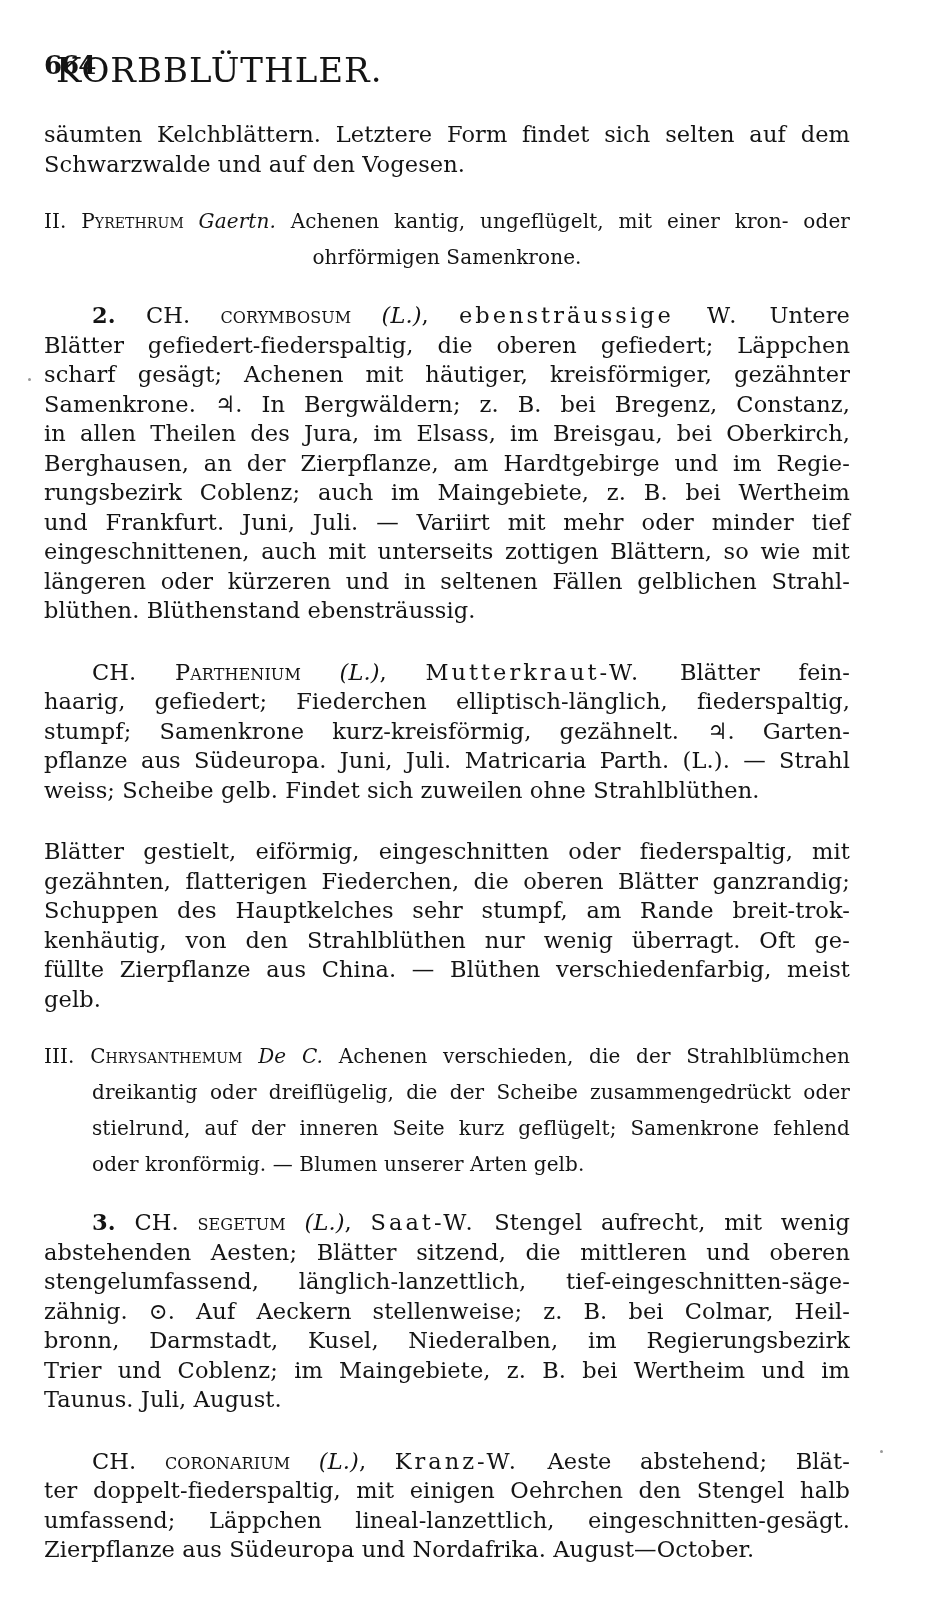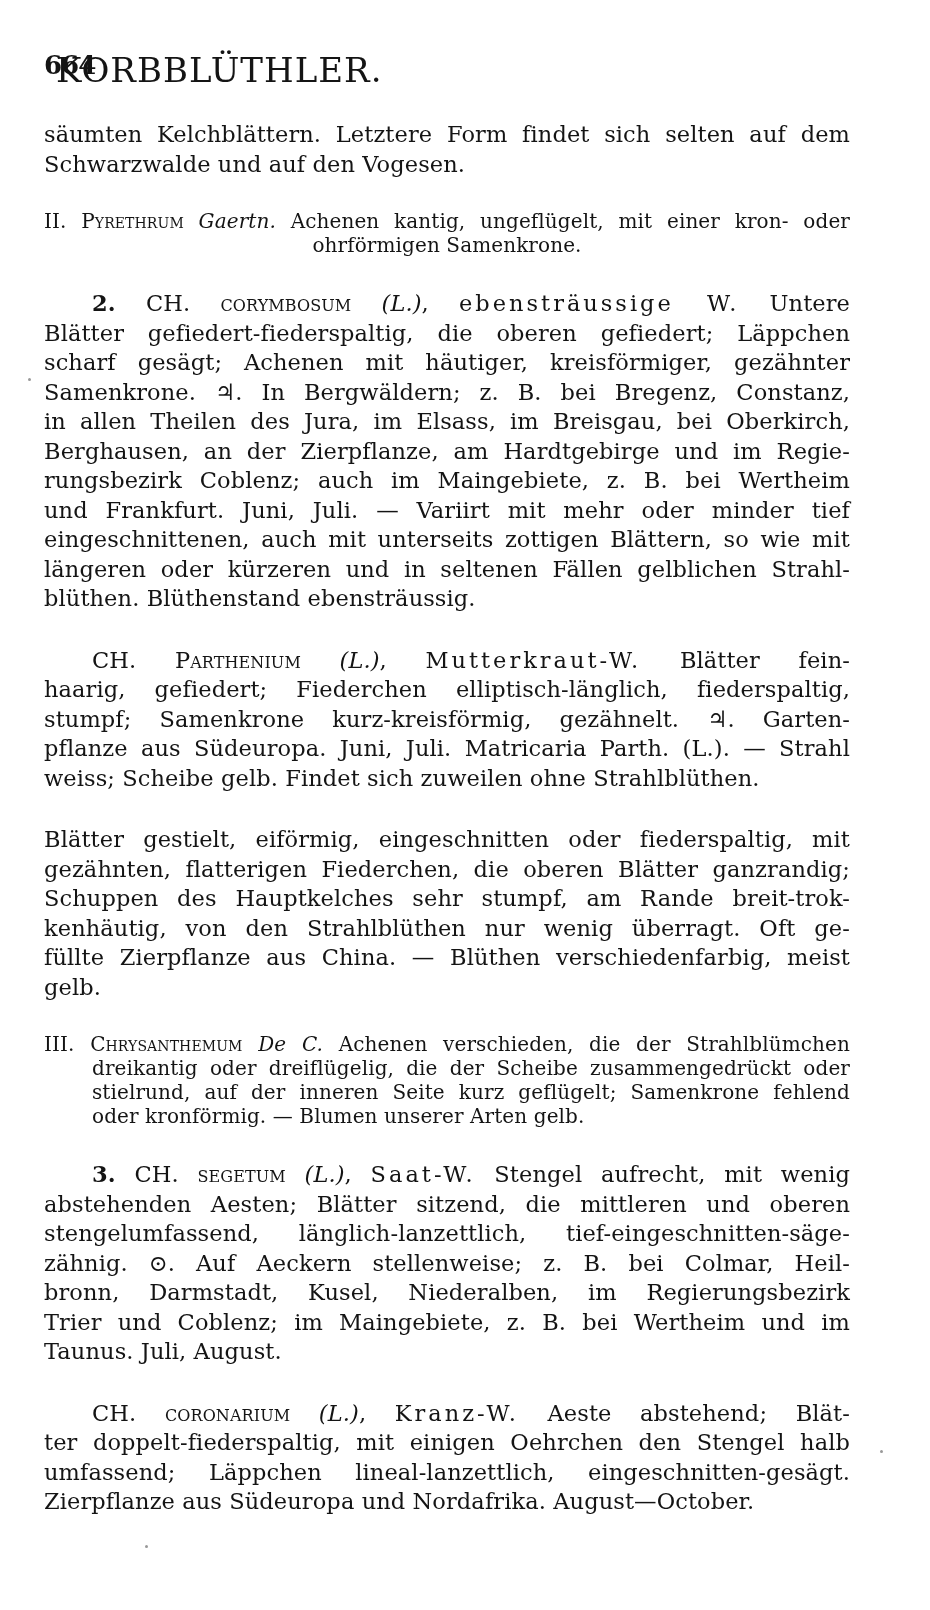--- a/index.html
+++ b/index.html
@@ -10,21 +10,21 @@
     }
     .page { position: absolute; left: 44px; top: 50px; width: 806px; }
     .header { position: relative; height: 40px; }
     .pagenum { position: absolute; left: 0; top: 0; font-size: 26px; font-weight: bold; letter-spacing: -1px; }
     .running-title { position: absolute; left: 12px; right: 0; top: 0; font-size: 34px; letter-spacing: 1px; }
     .line { display: block; white-space: nowrap; font-size: 22.5px; line-height: 29.5px; text-align: justify; text-align-last: justify; letter-spacing: 0.1px; }
     .line.last { text-align-last: left; }
     .block { margin: 0; }
     .b1 { margin-top: 30px; }
     .genus { margin-top: 30px; }
-    .genus .line { font-size: 20px; line-height: 24px; }
+    .genus .line { font-size: 20px; line-height: 24px; margin-top: 12px; }
     .genus .cont { padding-left: 48px; }
     .genus .center { text-align: right; text-align-last: center; }
     .species { margin-top: 32px; }
     .indent { padding-left: 48px; }
     .sc { font-variant: small-caps; }
     .it { font-style: italic; }
     .sp { letter-spacing: 3px; }
     .marg-dot { position: absolute; width: 3px; height: 3px; background: #999; border-radius: 50%; }
   </style>
 </head>

